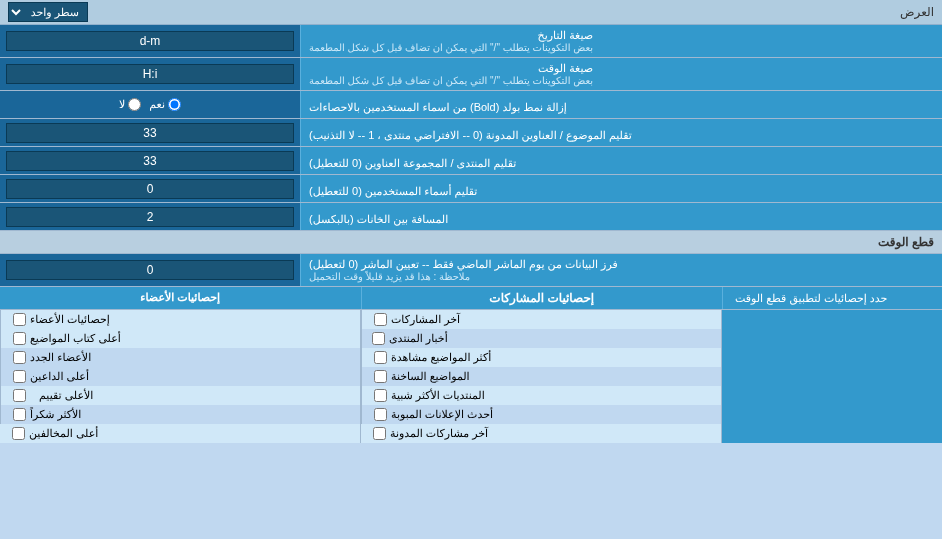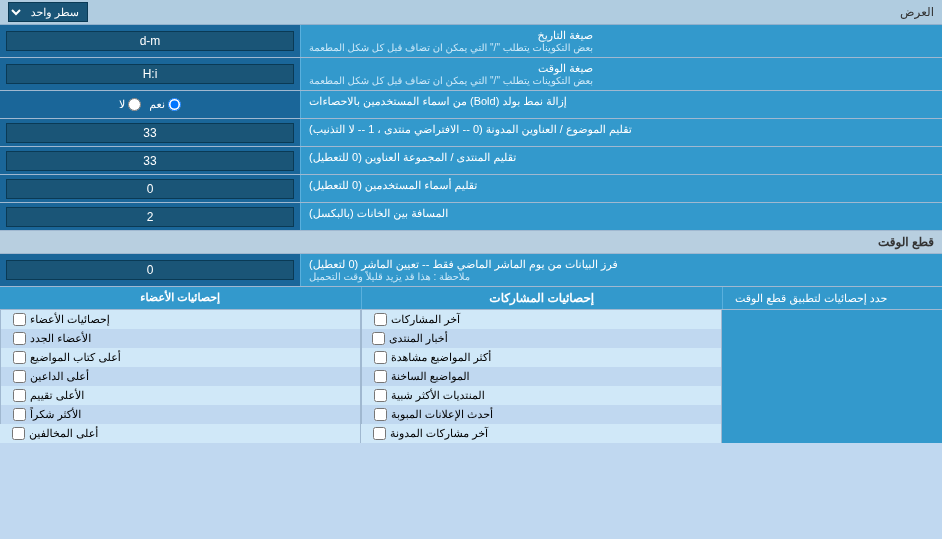--- a/index.html
+++ b/index.html
@@ -19,21 +19,21 @@
       align-items: stretch;
       border-bottom: 1px solid #a0b8d0;
       min-height: 28px;
     }
     .row-label {
       flex: 1;
       background: #3399cc;
       color: white;
       padding: 4px 8px;
       display: flex;
-      align-items: flex-start;
+      align-items: flex-end;
       justify-content: flex-end;
       text-align: right;
       font-size: 11px;
       border-left: 1px solid #5ab0dd;
     }
     .row-label small {
       font-size: 10px;
       display: block;
       color: #cce8f8;
     }
@@ -294,40 +294,40 @@
         </div>
       </div>
 
       <div style="flex:1; display:flex; flex-direction:column;">
         <div class="checkboxes-col" style="background:#d0e8f8; justify-content:flex-end;">
           <label style="display:flex;align-items:center;gap:4px;">
             <span>إحصائيات الأعضاء</span>
             <input type="checkbox" style="">
           </label>
         </div>
+        <div class="checkboxes-col" style="background:#d0e8f8; justify-content:flex-end;">
+          <label style="display:flex;align-items:center;gap:4px;">
+            <span>أعلى كتاب المواضيع</span>
+            <input type="checkbox" style="">
+          </label>
+        </div>
         <div class="checkboxes-col" style="background:#c0d8f0; justify-content:flex-end;">
           <label style="display:flex;align-items:center;gap:4px;">
             <span>الأعضاء الجدد</span>
             <input type="checkbox" style="">
           </label>
         </div>
-        <div class="checkboxes-col" style="background:#d0e8f8; justify-content:flex-end;">
-          <label style="display:flex;align-items:center;gap:4px;">
-            <span>أعلى كتاب المواضيع</span>
-            <input type="checkbox" style="">
-          </label>
-        </div>
         <div class="checkboxes-col" style="background:#c0d8f0; justify-content:flex-end;">
           <label style="display:flex;align-items:center;gap:4px;">
             <span>أعلى الداعين</span>
             <input type="checkbox" style="">
           </label>
         </div>
         <div class="checkboxes-col" style="background:#d0e8f8; justify-content:flex-end;">
-          <label style="display:flex;align-items:center;gap:4px;">
+          <label style="display:flex;align-items:center;gap:13px;">
             <span>الأعلى تقييم</span>
             <input type="checkbox" style="">
           </label>
         </div>
         <div class="checkboxes-col" style="background:#c0d8f0; justify-content:flex-end;">
           <label style="display:flex;align-items:flex-start;gap:4px;">
             <span>الأكثر شكراً</span>
             <input type="checkbox" style="">
           </label>
         </div>

